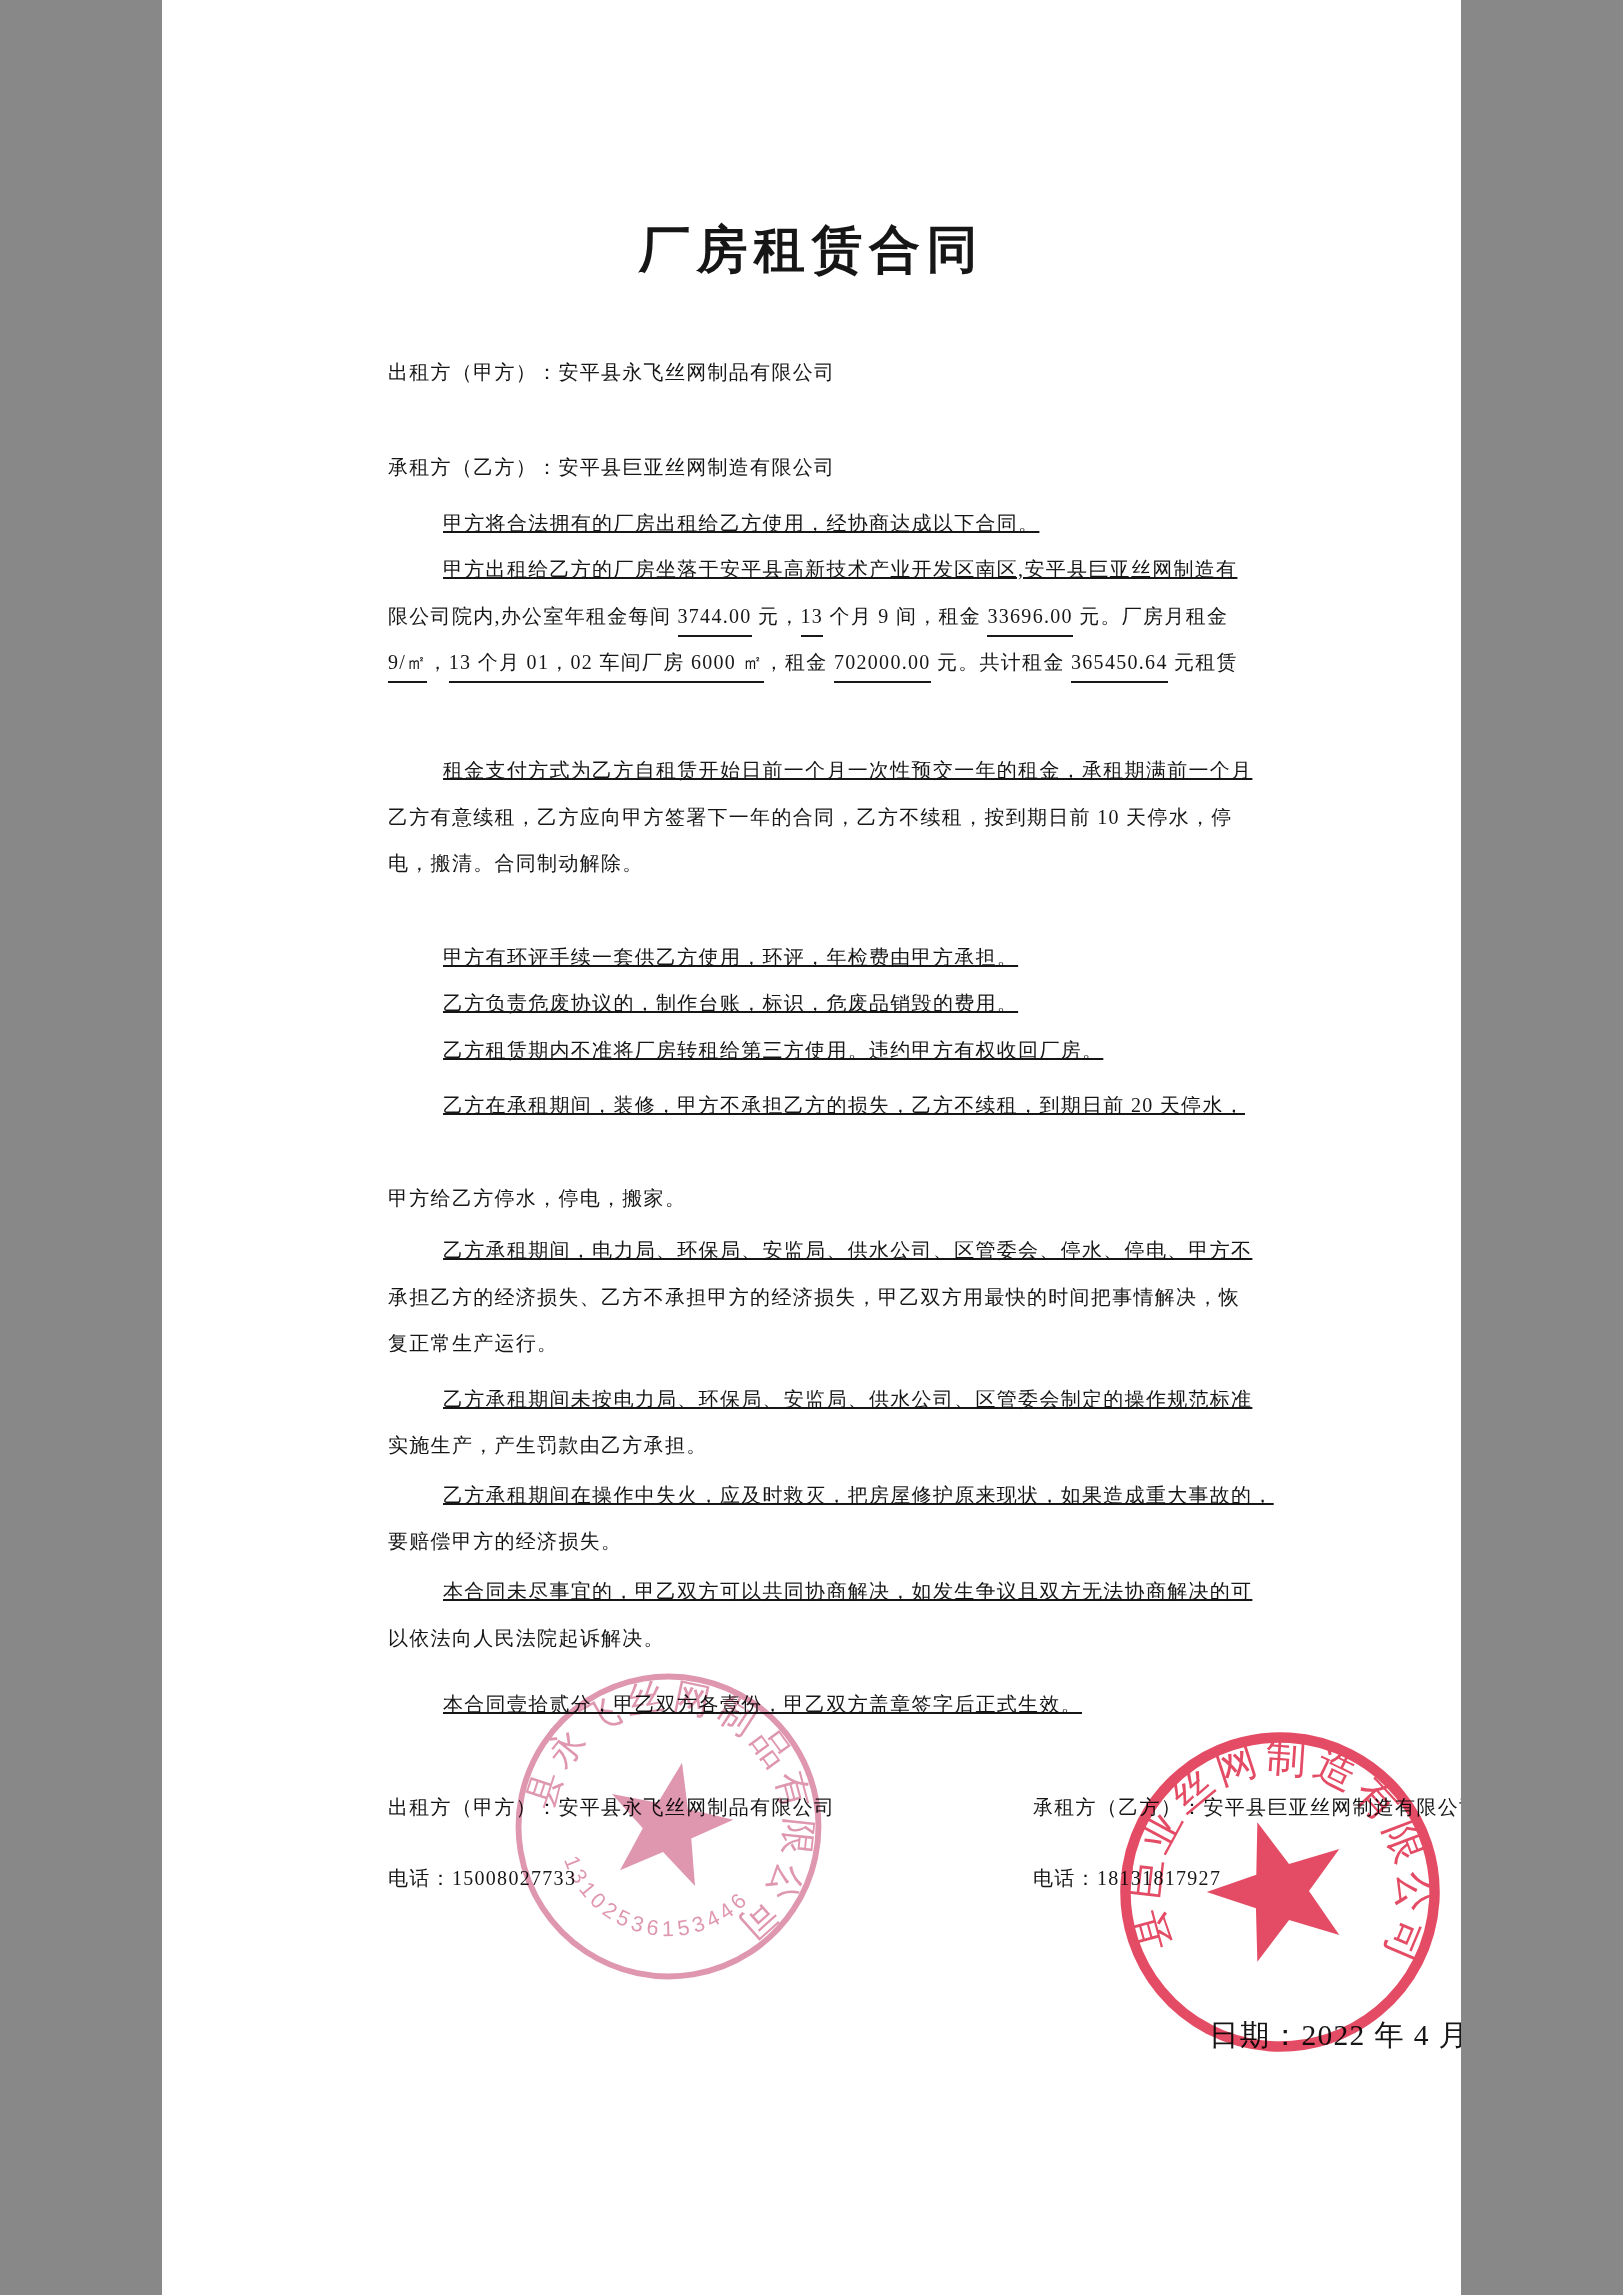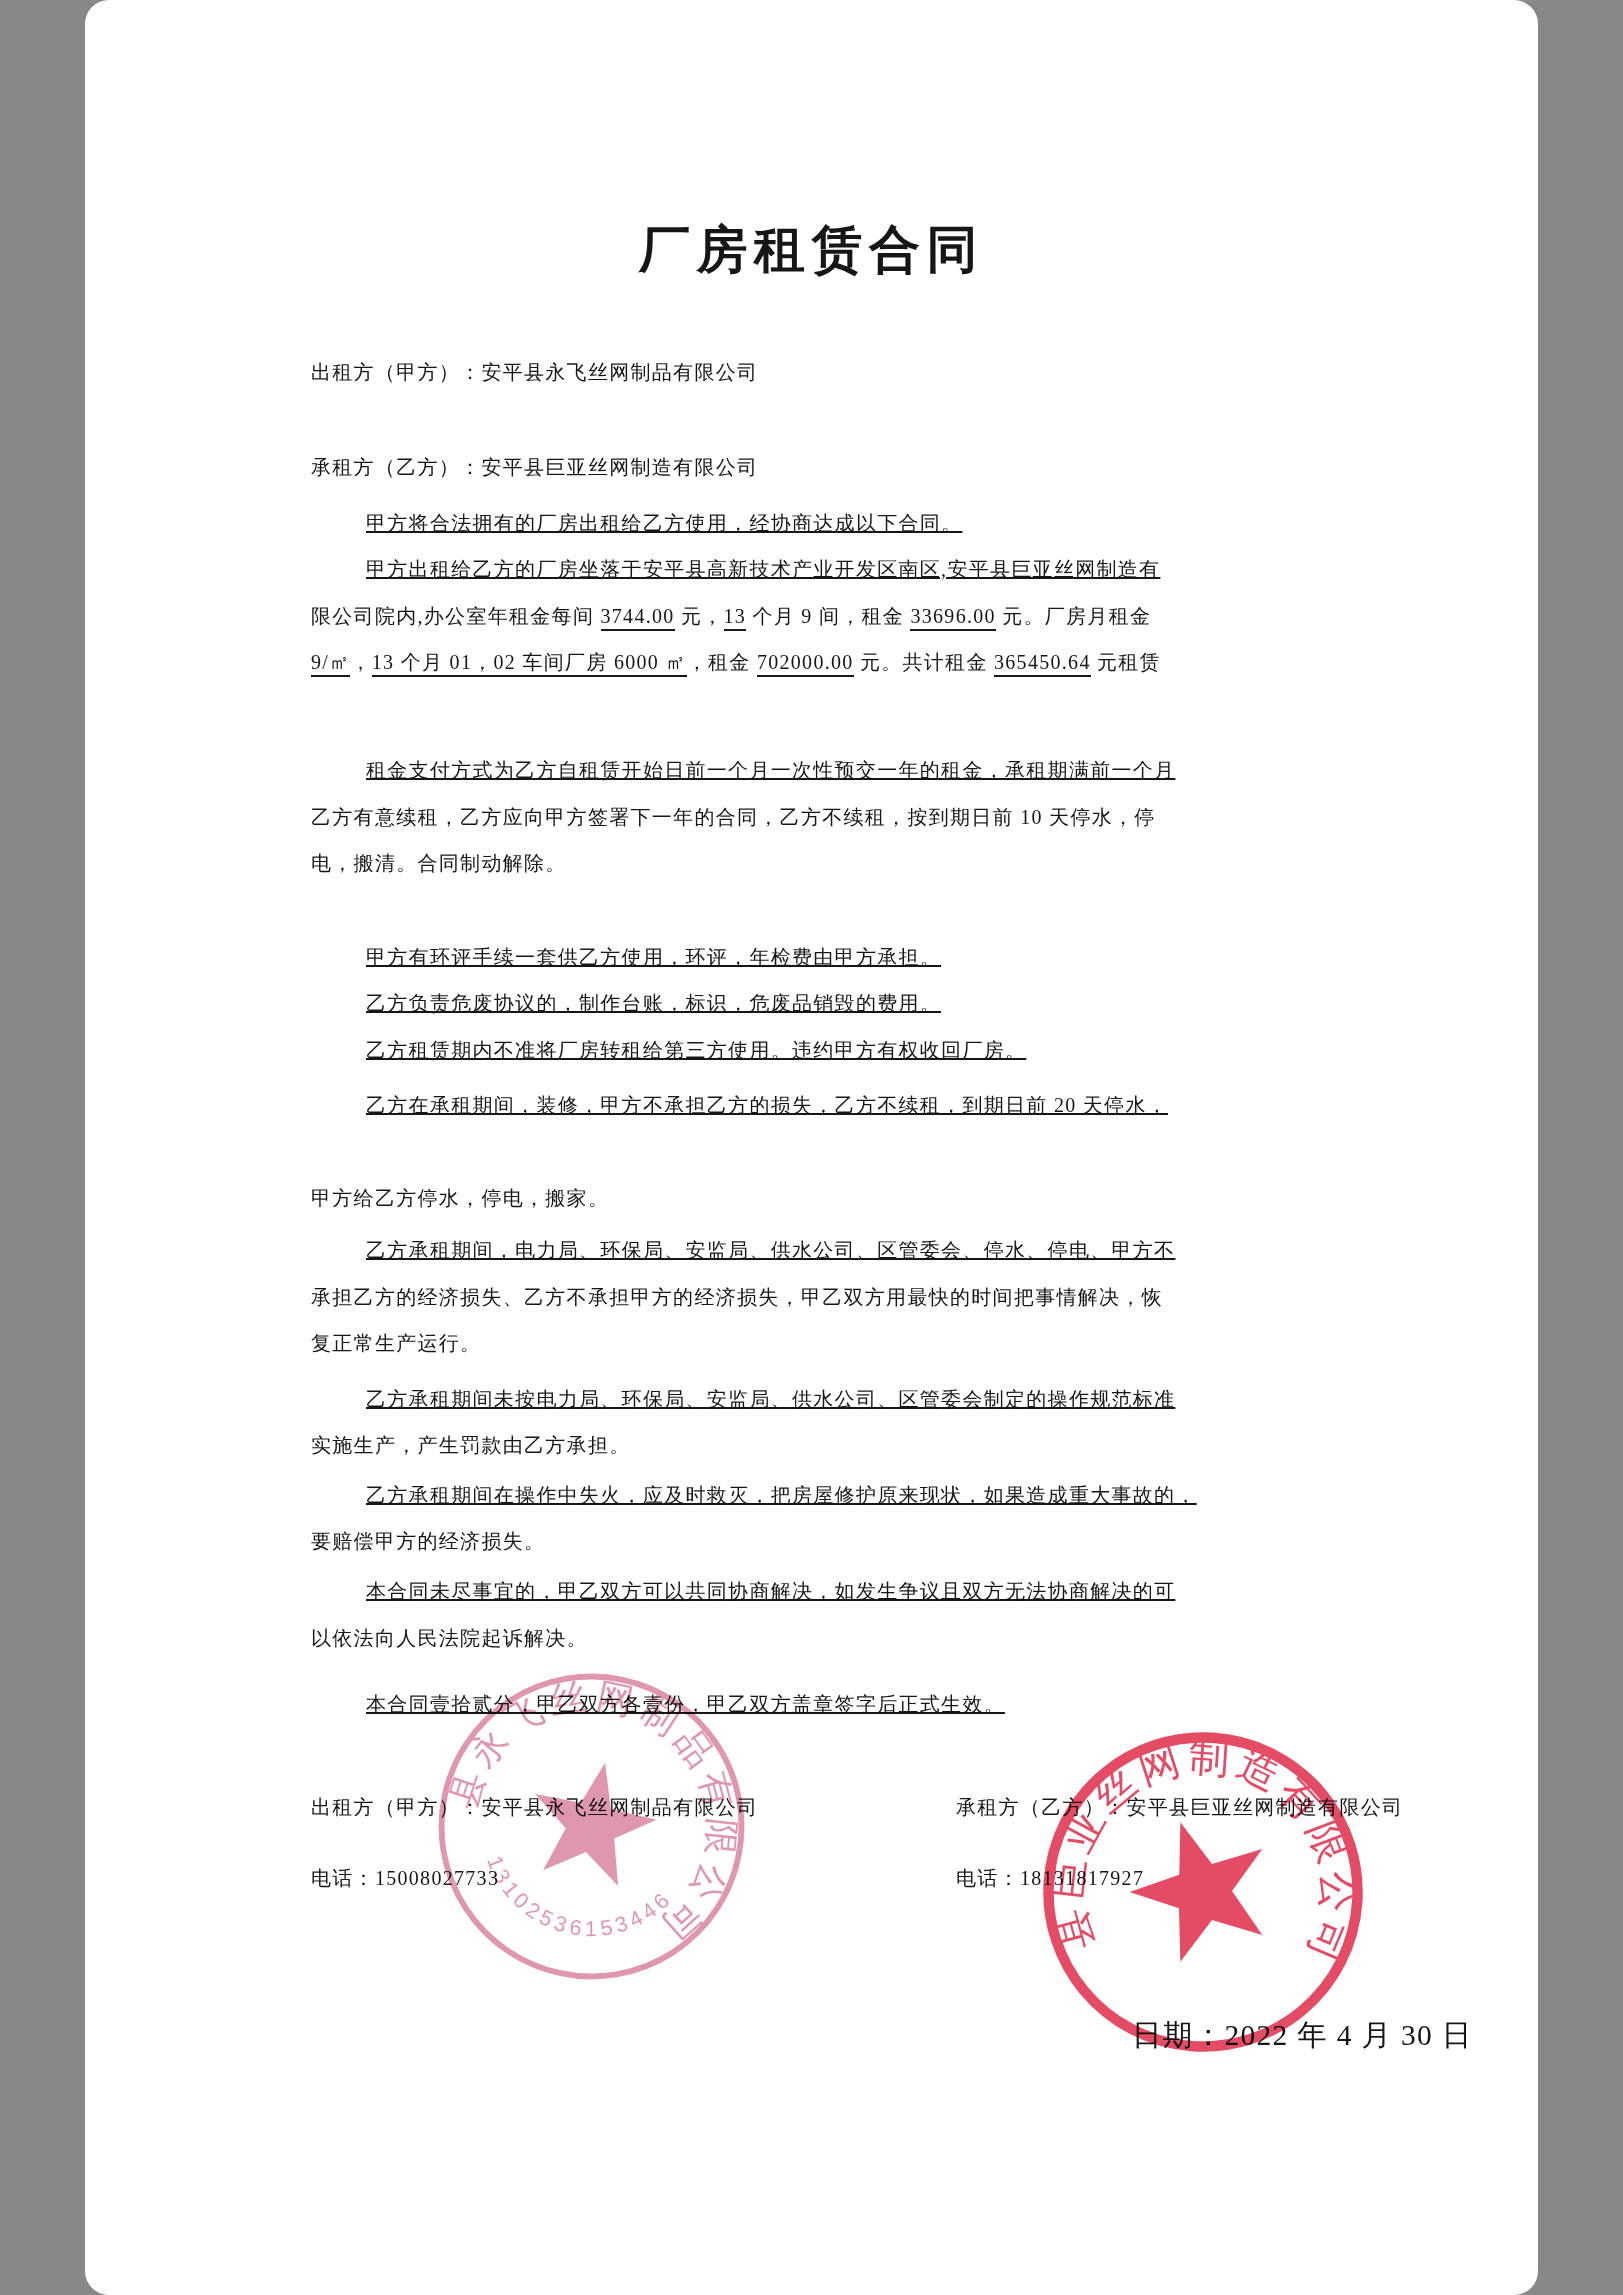--- a/index.html
+++ b/index.html
@@ -1,45 +1,44 @@
 <!DOCTYPE html>
 <html style="font-size:10.5px"><head>
 <meta charset="utf-8">
 <style>
   html,body{margin:0;padding:0;background:#888;}
   .page{
     position:relative;
-    width:1453px;height:2295px;
+    width:1299px;height:2295px;
     margin:0 auto;
     background:#ffffff;
     font-family:"Liberation Serif","DejaVu Serif",serif;
     color:#161616;
     overflow:hidden;
-    border-radius:24px;
   }
   .title{
     position:absolute;
     left:0;right:0;
     text-align:center;
     font-size:51px;
     font-weight:bold;
     letter-spacing:6.5px;
   }
   .ln{
     position:absolute;
     left:226px;
     font-size:20px;
     letter-spacing:1.3px;
     white-space:nowrap;
     line-height:1.15;
   }
   .ind{left:281px;text-decoration:underline;}
   .u{
     border-bottom:2.6px solid #191919;
-    padding-bottom:2px;
+    padding-bottom:8px;
   }
   .stamp{
     position:absolute;
     mix-blend-mode:multiply;
     pointer-events:none;
   }
   .stamp-lessor{
     left:350px;top:1670px;
     width:313px;height:313px;
     opacity:0.60;

